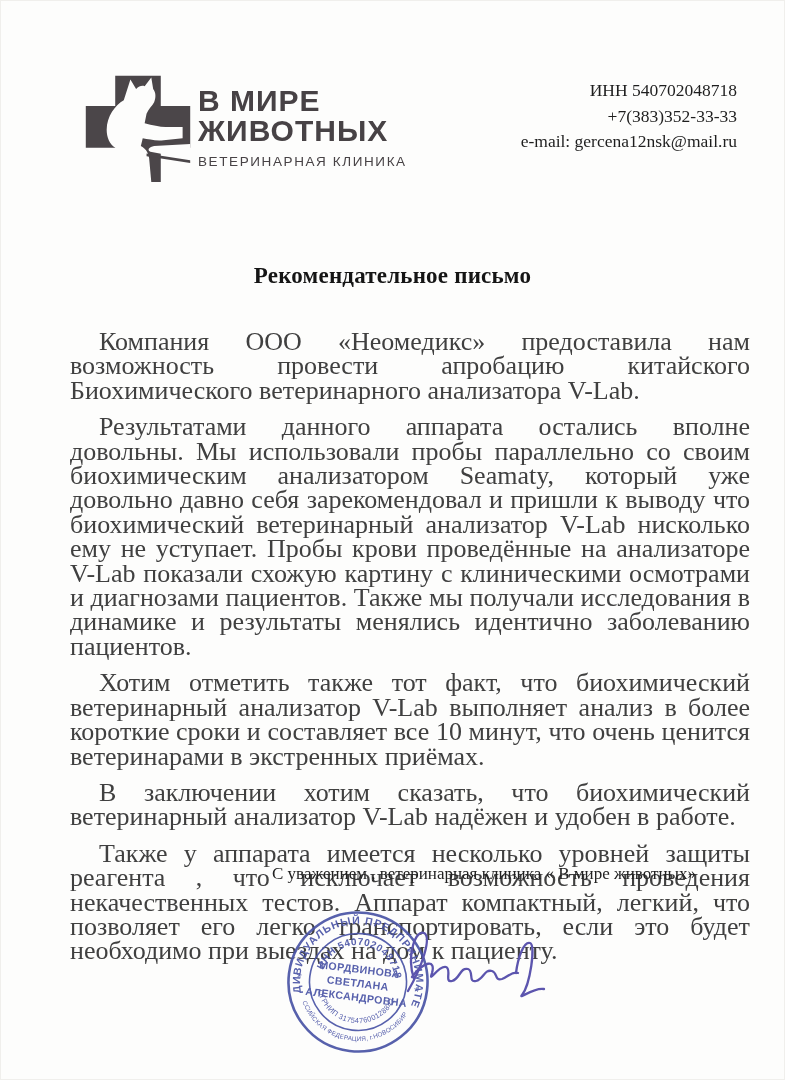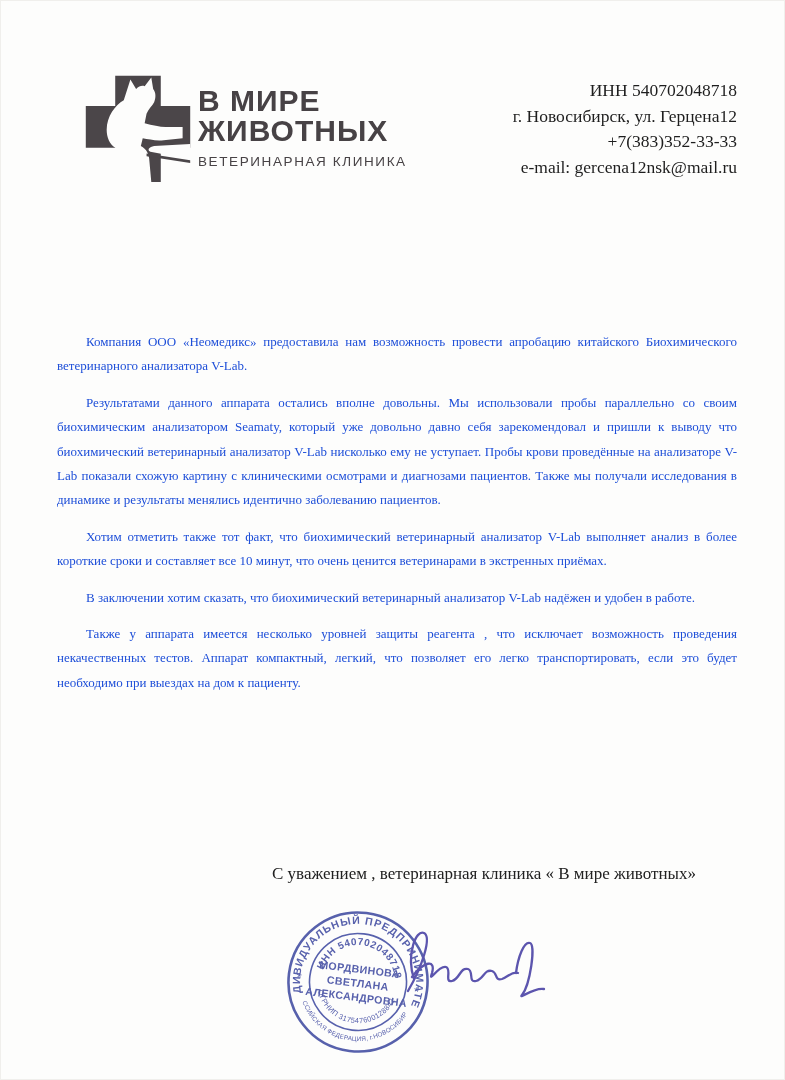--- a/index.html
+++ b/index.html
@@ -22,22 +22,22 @@
     position:absolute;right:48px;top:78px;width:330px;
     text-align:right;font-size:17.5px;line-height:25.5px;color:#1e1e1e;
   }
   
   .title{
     position:absolute;left:0;top:263px;width:100%;
     margin:0;text-align:center;
     font-size:23px;font-weight:bold;color:#151515;letter-spacing:.2px;
   }
   .body-text{
-    position:absolute;left:57px;top:330px;width:680px;
-    font-size:13px;line-height:24.4px;text-align:justify;color:#1d4ed8;
+    position:absolute;left:70px;top:330px;width:680px;
+    font-size:26px;line-height:24.4px;text-align:justify;color:#404040;
   }
   .body-text p{margin:0 0 12px 0;text-indent:29px;}
   .closing{
     position:absolute;left:272px;top:864px;
     font-size:17px;color:#212121;white-space:nowrap;
   }
   .signer{
     position:absolute;left:430px;top:903px;
     font-size:19.5px;color:#212121;white-space:nowrap;
   }
@@ -66,25 +66,25 @@
   </svg>
 
   <div class="logo-text">
     <div class="logo-line">В МИРЕ</div>
     <div class="logo-line">ЖИВОТНЫХ</div>
     <div class="logo-sub">ВЕТЕРИНАРНАЯ КЛИНИКА</div>
   </div>
 
   <div class="contact">
     <div>ИНН 540702048718</div>
-    <div>г. Новосибирск, ул. Герцена12</div>
     <div>+7(383)352-33-33</div>
     <div>e-mail: gercena12nsk@mail.ru</div>
   </div>
 
+  <h1 class="title">Рекомендательное письмо</h1>
 
   <main class="body-text">
     <p>Компания  ООО «Неомедикс» предоставила нам возможность провести апробацию китайского Биохимического ветеринарного анализатора V-Lab.</p>
     <p>Результатами данного аппарата остались вполне довольны. Мы использовали пробы  параллельно со своим биохимическим анализатором Seamaty, который уже довольно давно себя зарекомендовал и пришли к выводу что биохимический ветеринарный анализатор V-Lab нисколько ему не уступает. Пробы крови проведённые на  анализаторе V-Lab показали схожую картину с клиническими осмотрами и диагнозами пациентов. Также мы получали исследования в динамике и результаты менялись идентично заболеванию пациентов.</p>
     <p>Хотим отметить также тот факт, что биохимический ветеринарный анализатор V-Lab выполняет анализ в более короткие сроки и составляет все 10 минут, что очень ценится ветеринарами в экстренных приёмах.</p>
     <p>В заключении хотим сказать, что биохимический ветеринарный анализатор V-Lab надёжен  и удобен в работе.</p>
     <p>Также у аппарата имеется несколько уровней защиты реагента , что исключает возможность проведения некачественных тестов. Аппарат компактный, легкий, что позволяет его легко транспортировать, если это будет необходимо при выездах на дом к пациенту.</p>
   </main>
 
   <div class="closing">С уважением , ветеринарная клиника « В мире животных»</div>

